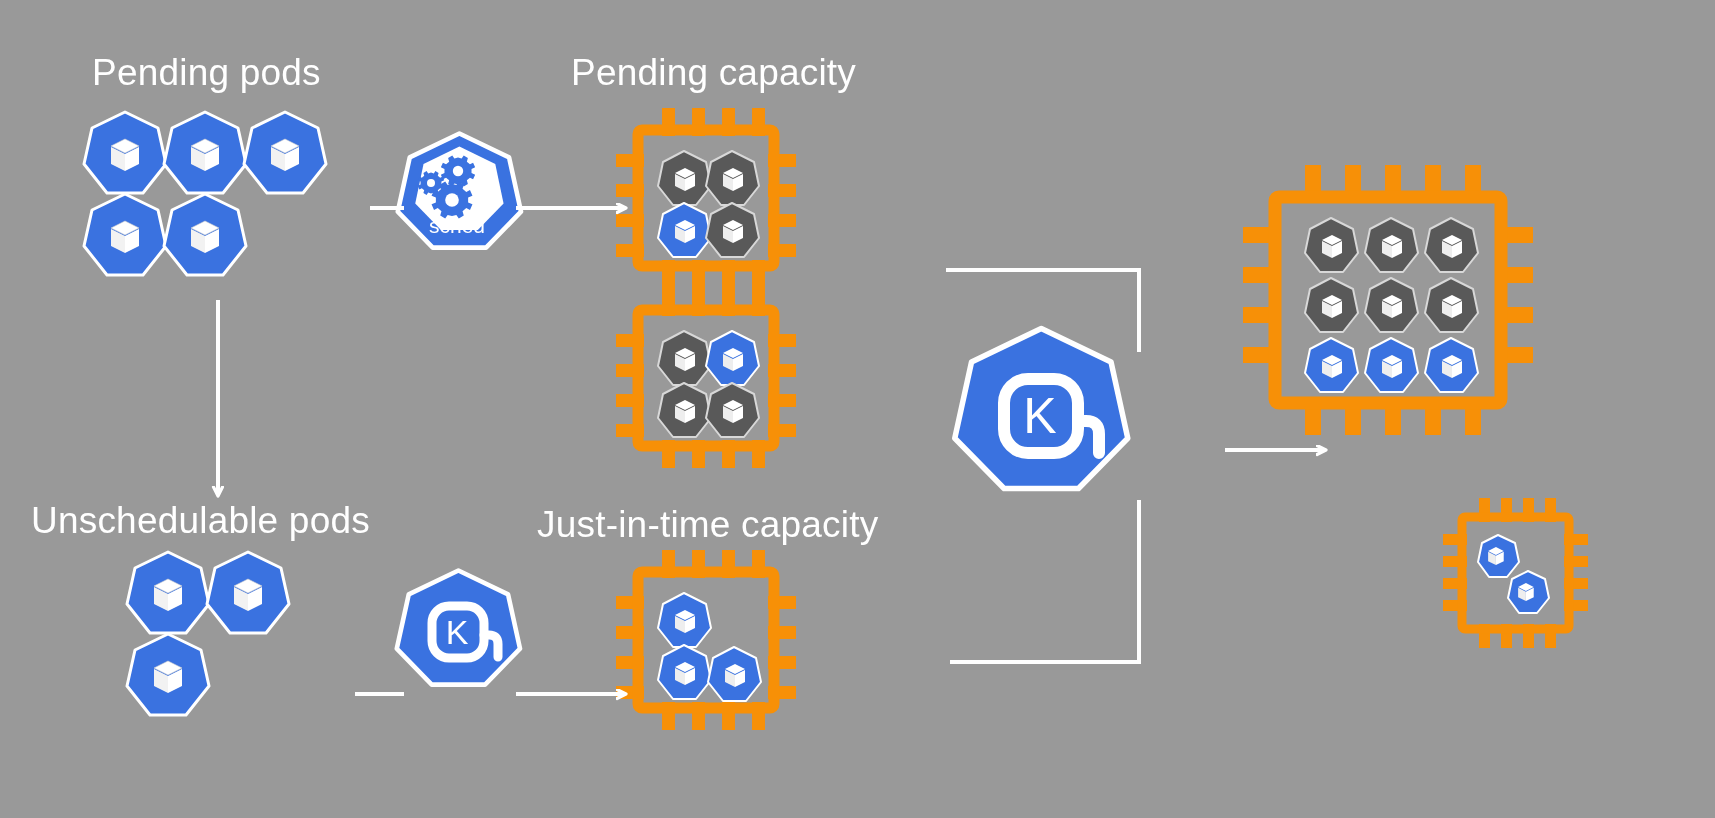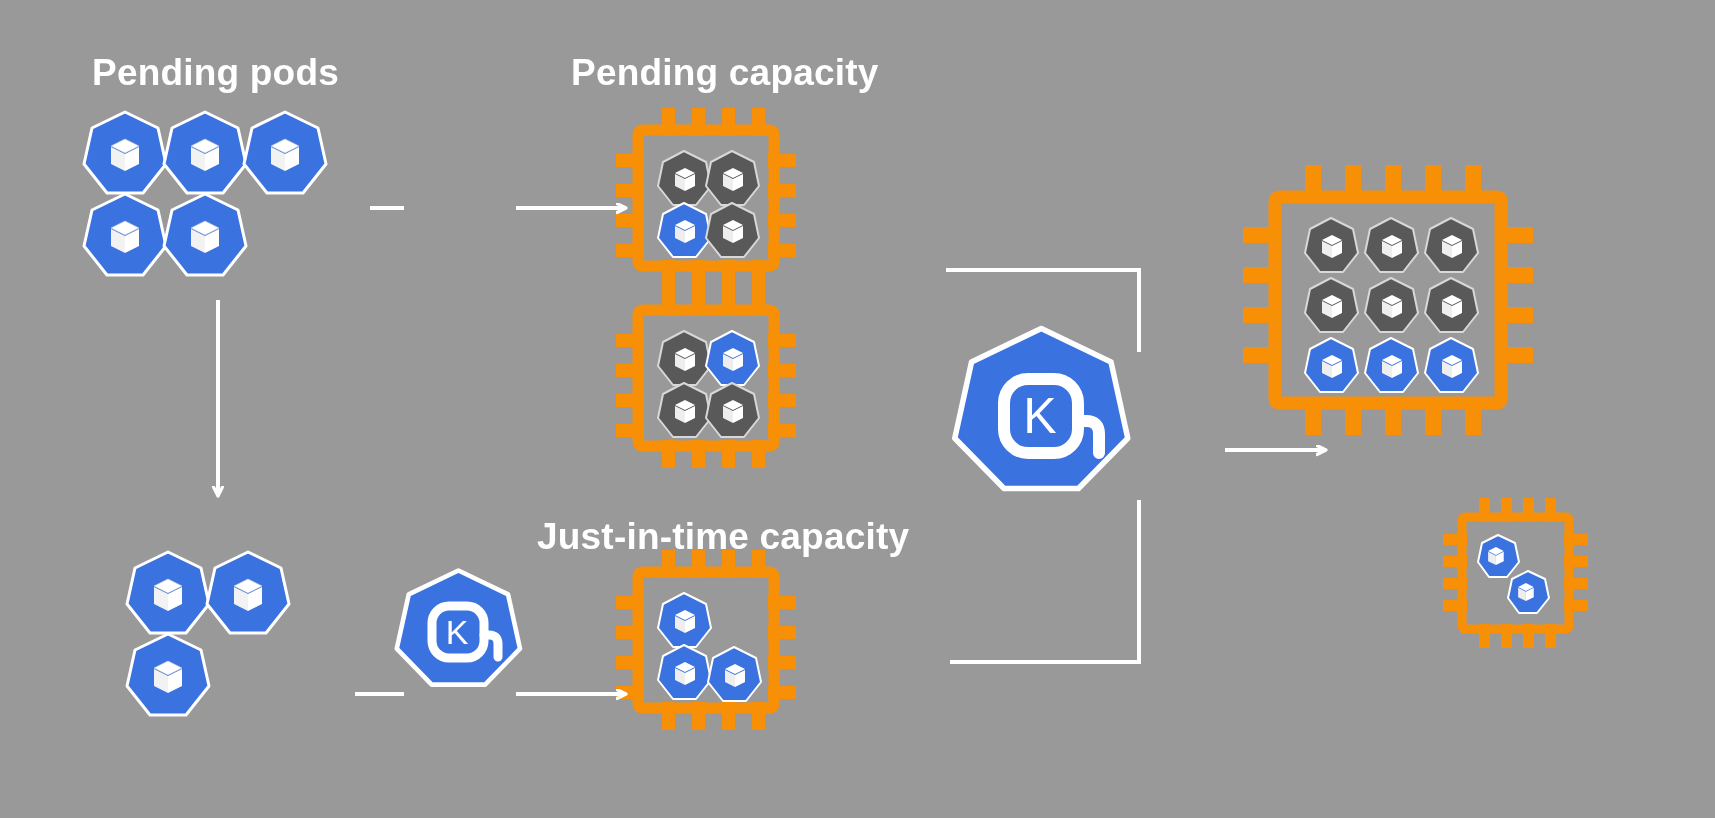--- a/index.html
+++ b/index.html
@@ -8,36 +8,37 @@
     background:#999999;
     font-family:"Liberation Sans", sans-serif;
     overflow:hidden;
     position:relative;
   }
   #stage{position:absolute;inset:0;width:1715px;height:818px;}
   .lbl{
     position:absolute;
     color:#ffffff;
     font-size:37px;
-    font-weight:700;
+    font-weight:400;
     letter-spacing:0.2px;
     white-space:nowrap;
     font-family:"Liberation Sans", sans-serif;
   }
   .node{position:absolute;}
   svg{display:block;overflow:visible;}
 </style>
 </head>
 <body>
 
 <div id="stage">
 
   <div class="lbl" style="left:92px;top:52px;">Pending pods</div>
   <div class="lbl" style="left:571px;top:52px;">Pending capacity</div>
-  <div class="lbl" style="left:537px;top:516px;">Just-in-time capacity</div>
+  <div class="lbl" style="left:31px;top:500px;">Unschedulable pods</div>
+  <div class="lbl" style="left:537px;top:504px;">Just-in-time capacity</div>
 
   <div class="node" style="left:85px;top:110px;">
     <svg width="270" height="160" viewBox="0 0 270 160">
       <defs>
         <g id="podShape">
           <polygon points="40,2 73,18 81,54 58,83 22,83 -1,54 7,18" stroke="#ffffff" stroke-width="3" stroke-linejoin="round"></polygon>
         </g>
         <g id="cubeGlyph">
 
           <polygon points="20,6 34,13 20,20 6,13" fill="#ffffff"></polygon>
@@ -96,20 +97,43 @@
       </g>
       <g transform="translate(5,82)">
         <polygon points="40,2 73,18 81,54 58,83 22,83 -1,54 7,18" fill="#3a72e0" stroke="#ffffff" stroke-width="3" stroke-linejoin="round"></polygon>
         <g transform="translate(20,23)">
             <use href="#cubeGlyph"></use>
           </g>
       </g>
     </svg>
   </div>
 
+  <div class="node" style="left:395px;top:128px;">
+    <svg width="130" height="130" viewBox="0 0 130 130">
+      <polygon points="65,3 119,29 132,88 94,127 36,127 -2,88 11,29" fill="#3a72e0" stroke="#ffffff" stroke-width="5" stroke-linejoin="round" transform="scale(0.92) translate(5,3)"></polygon>
+
+      <polygon points="65,22 104,41 113,84 85,113 45,113 17,84 26,41" fill="#ffffff" transform="scale(0.92) translate(5,-2)"></polygon>
+
+      <g fill="#3a72e0">
+        <g transform="translate(63,43) scale(0.52)">
+          <path d="M0,-26 L7,-24 L11,-30 L19,-25 L17,-18 L23,-13 L29,-16 L33,-7 L26,-4 L26,4 L33,7 L29,16 L23,13 L17,18 L19,25 L11,30 L7,24 L0,26 L-7,24 L-11,30 L-19,25 L-17,18 L-23,13 L-29,16 L-33,7 L-26,4 L-26,-4 L-33,-7 L-29,-16 L-23,-13 L-17,-18 L-19,-25 L-11,-30 L-7,-24 Z"></path>
+          <circle cx="0" cy="0" r="10" fill="#ffffff"></circle>
+        </g>
+        <g transform="translate(36,55) scale(0.40)">
+          <path d="M0,-26 L7,-24 L11,-30 L19,-25 L17,-18 L23,-13 L29,-16 L33,-7 L26,-4 L26,4 L33,7 L29,16 L23,13 L17,18 L19,25 L11,30 L7,24 L0,26 L-7,24 L-11,30 L-19,25 L-17,18 L-23,13 L-29,16 L-33,7 L-26,4 L-26,-4 L-33,-7 L-29,-16 L-23,-13 L-17,-18 L-19,-25 L-11,-30 L-7,-24 Z"></path>
+          <circle cx="0" cy="0" r="10" fill="#ffffff"></circle>
+        </g>
+        <g transform="translate(57,72) scale(0.62)">
+          <path d="M0,-26 L7,-24 L11,-30 L19,-25 L17,-18 L23,-13 L29,-16 L33,-7 L26,-4 L26,4 L33,7 L29,16 L23,13 L17,18 L19,25 L11,30 L7,24 L0,26 L-7,24 L-11,30 L-19,25 L-17,18 L-23,13 L-29,16 L-33,7 L-26,4 L-26,-4 L-33,-7 L-29,-16 L-23,-13 L-17,-18 L-19,-25 L-11,-30 L-7,-24 Z"></path>
+          <circle cx="0" cy="0" r="11" fill="#ffffff"></circle>
+        </g>
+      </g>
+      <text x="62" y="105" text-anchor="middle" fill="#ffffff" font-family="Liberation Sans, sans-serif" font-size="21" font-weight="300">sched</text>
+    </svg>
+  </div>
 
   <div class="node" style="left:394px;top:565px;">
     <svg width="130" height="130" viewBox="0 0 130 130">
       <polygon points="65,3 119,29 132,88 94,127 36,127 -2,88 11,29" fill="#3a72e0" stroke="#ffffff" stroke-width="5" stroke-linejoin="round" transform="scale(0.92) translate(5,3)"></polygon>
       <g>
         <rect x="38" y="41" width="52" height="52" rx="17" ry="17" fill="none" stroke="#ffffff" stroke-width="9"></rect>
         <path d="M90,70 L95,70 Q104,70 104,79 L104,92" fill="none" stroke="#ffffff" stroke-width="9" stroke-linecap="round"></path>
         <text x="63" y="79" text-anchor="middle" fill="#ffffff" font-family="Liberation Sans, sans-serif" font-size="34" font-weight="400">K</text>
       </g>
     </svg>

